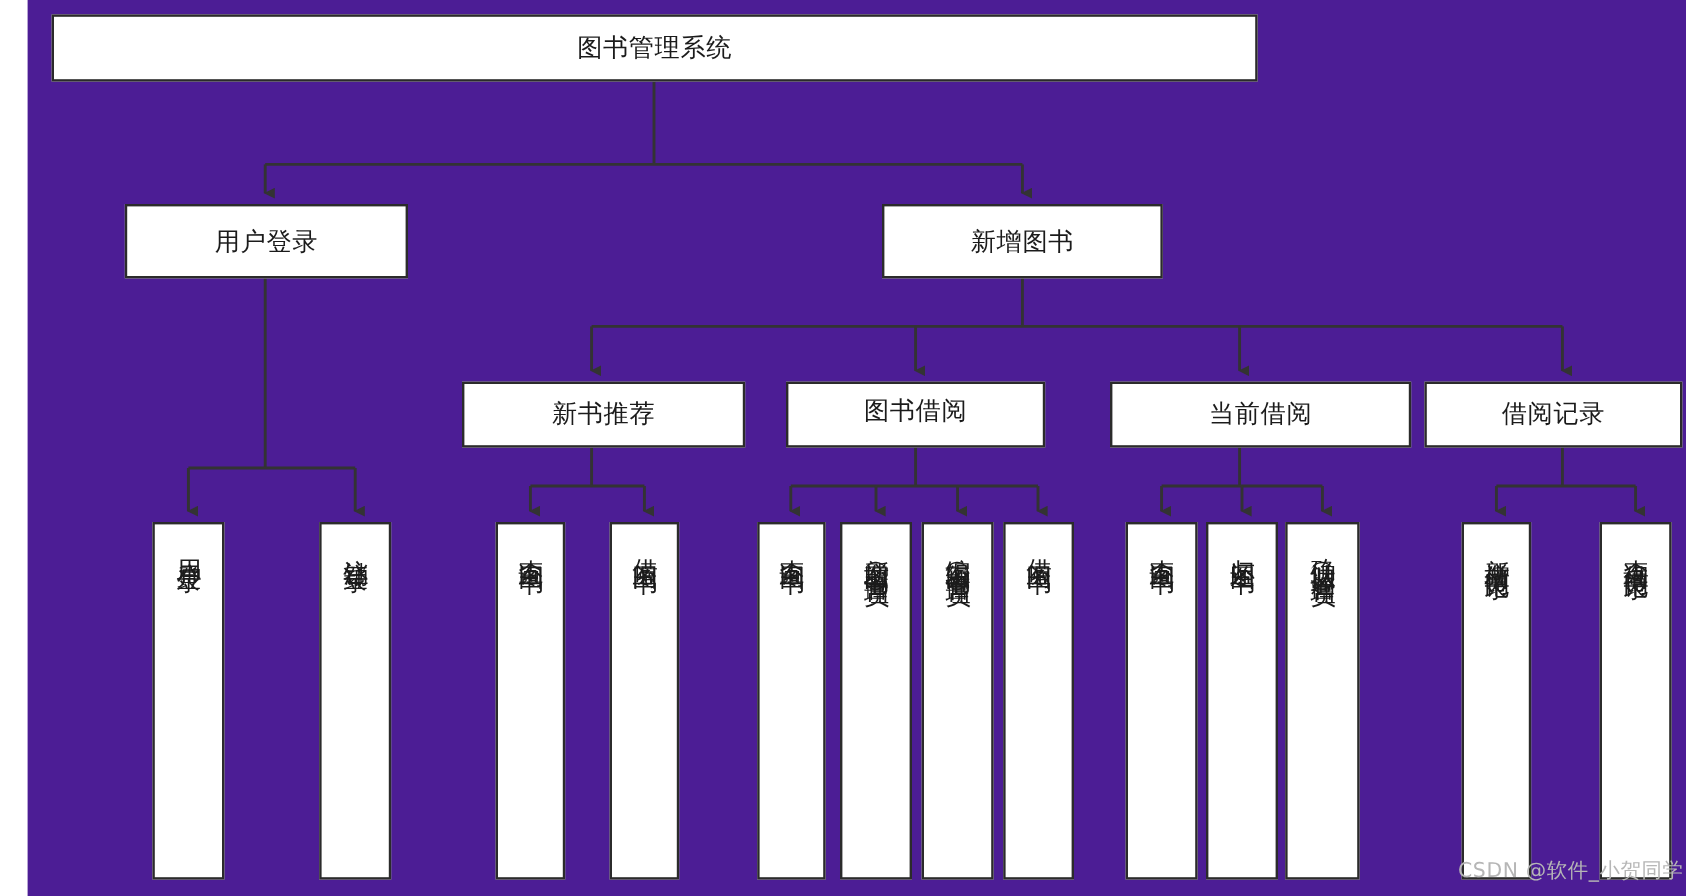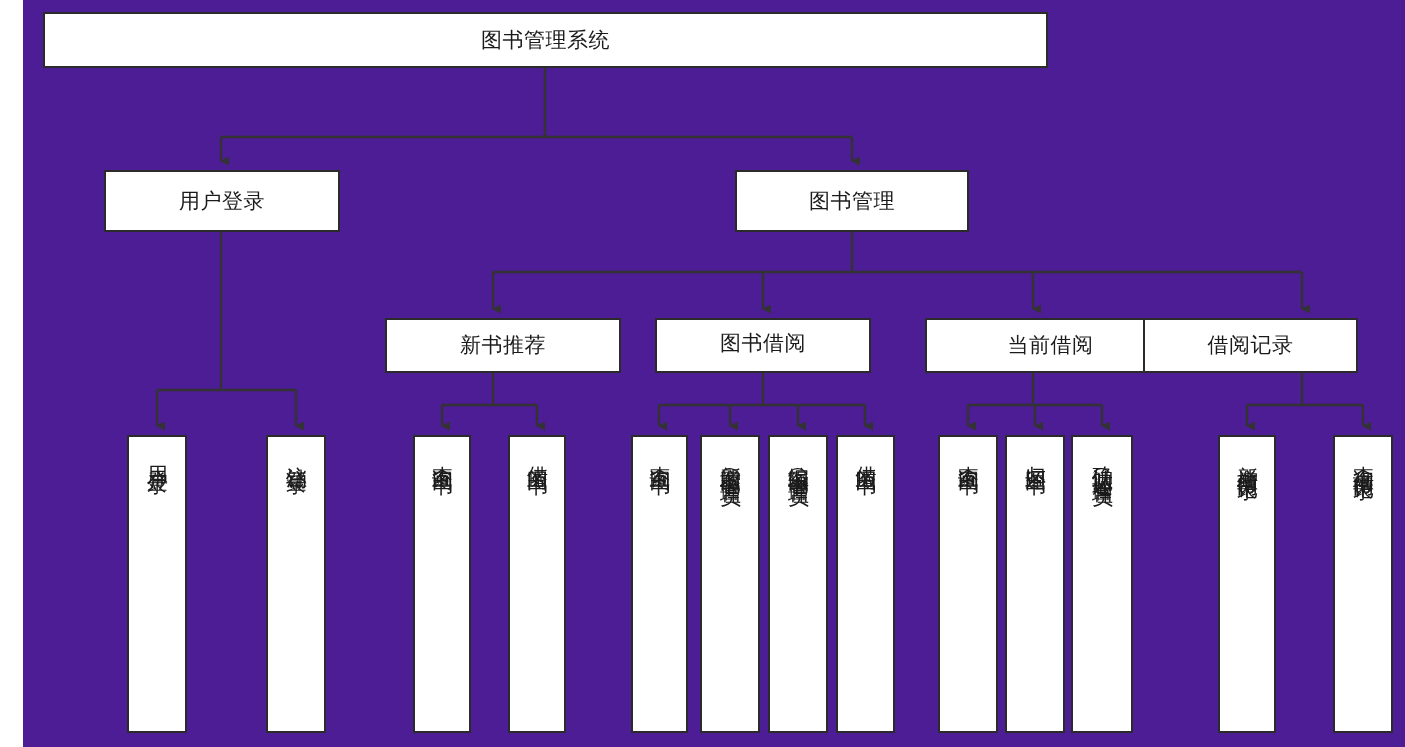--- a/index.html
+++ b/index.html
@@ -113,32 +113,32 @@
       </g>
   </svg>
   <div id="node-layer">
       <div class="node horizontal" style="left: 20px; top: 12px; width: 1005px; height: 56px;">
         <span class="node-label">图书管理系统</span>
       </div>
       <div class="node horizontal" style="left: 81px; top: 170px; width: 236px; height: 62px;">
         <span class="node-label">用户登录</span>
       </div>
       <div class="node horizontal" style="left: 712px; top: 170px; width: 234px; height: 62px;">
-        <span class="node-label">图书管理</span>
+        <span class="node-label">新增图书</span>
       </div>
       <div class="node horizontal" style="left: 362px; top: 318px; width: 236px; height: 55px;">
         <span class="node-label">新书推荐</span>
       </div>
       <div class="node horizontal" style="left: 632px; top: 318px; width: 216px; height: 55px; font-family: Liberation Mono, monospace;">
         <span class="node-label">图书借阅</span>
       </div>
       <div class="node horizontal" style="left: 902px; top: 318px; width: 251px; height: 55px;">
         <span class="node-label">当前借阅</span>
       </div>
-      <div class="node horizontal" style="left: 1120px; top: 318px; width: 215px; height: 55px;">
+      <div class="node horizontal" style="left: 1164px; top: 318px; width: 215px; height: 55px;">
         <span class="node-label">借阅记录</span>
       </div>
       <div class="node vertical" style="left: 104px; top: 435px; width: 60px; height: 298px;">
         <span class="node-label">用户登录</span>
       </div>
       <div class="node vertical" style="left: 243px; top: 435px; width: 60px; height: 298px;">
         <span class="node-label">注销登录</span>
       </div>
       <div class="node vertical" style="left: 390px; top: 435px; width: 58px; height: 298px;">
         <span class="node-label">查询图书</span>
@@ -167,13 +167,14 @@
       <div class="node vertical" style="left: 1048px; top: 435px; width: 62px; height: 298px;">
         <span class="node-label">确认归还（管理员）</span>
       </div>
       <div class="node vertical" style="left: 1195px; top: 435px; width: 58px; height: 298px;">
         <span class="node-label">新增借阅记录</span>
       </div>
       <div class="node vertical" style="left: 1310px; top: 435px; width: 60px; height: 298px;">
         <span class="node-label">查询借阅记录</span>
       </div>
     </div>
+  <div class="watermark" style="left:1192px; top:714px;">CSDN @软件_小贺同学</div>
 </div>
 
 </body></html>

